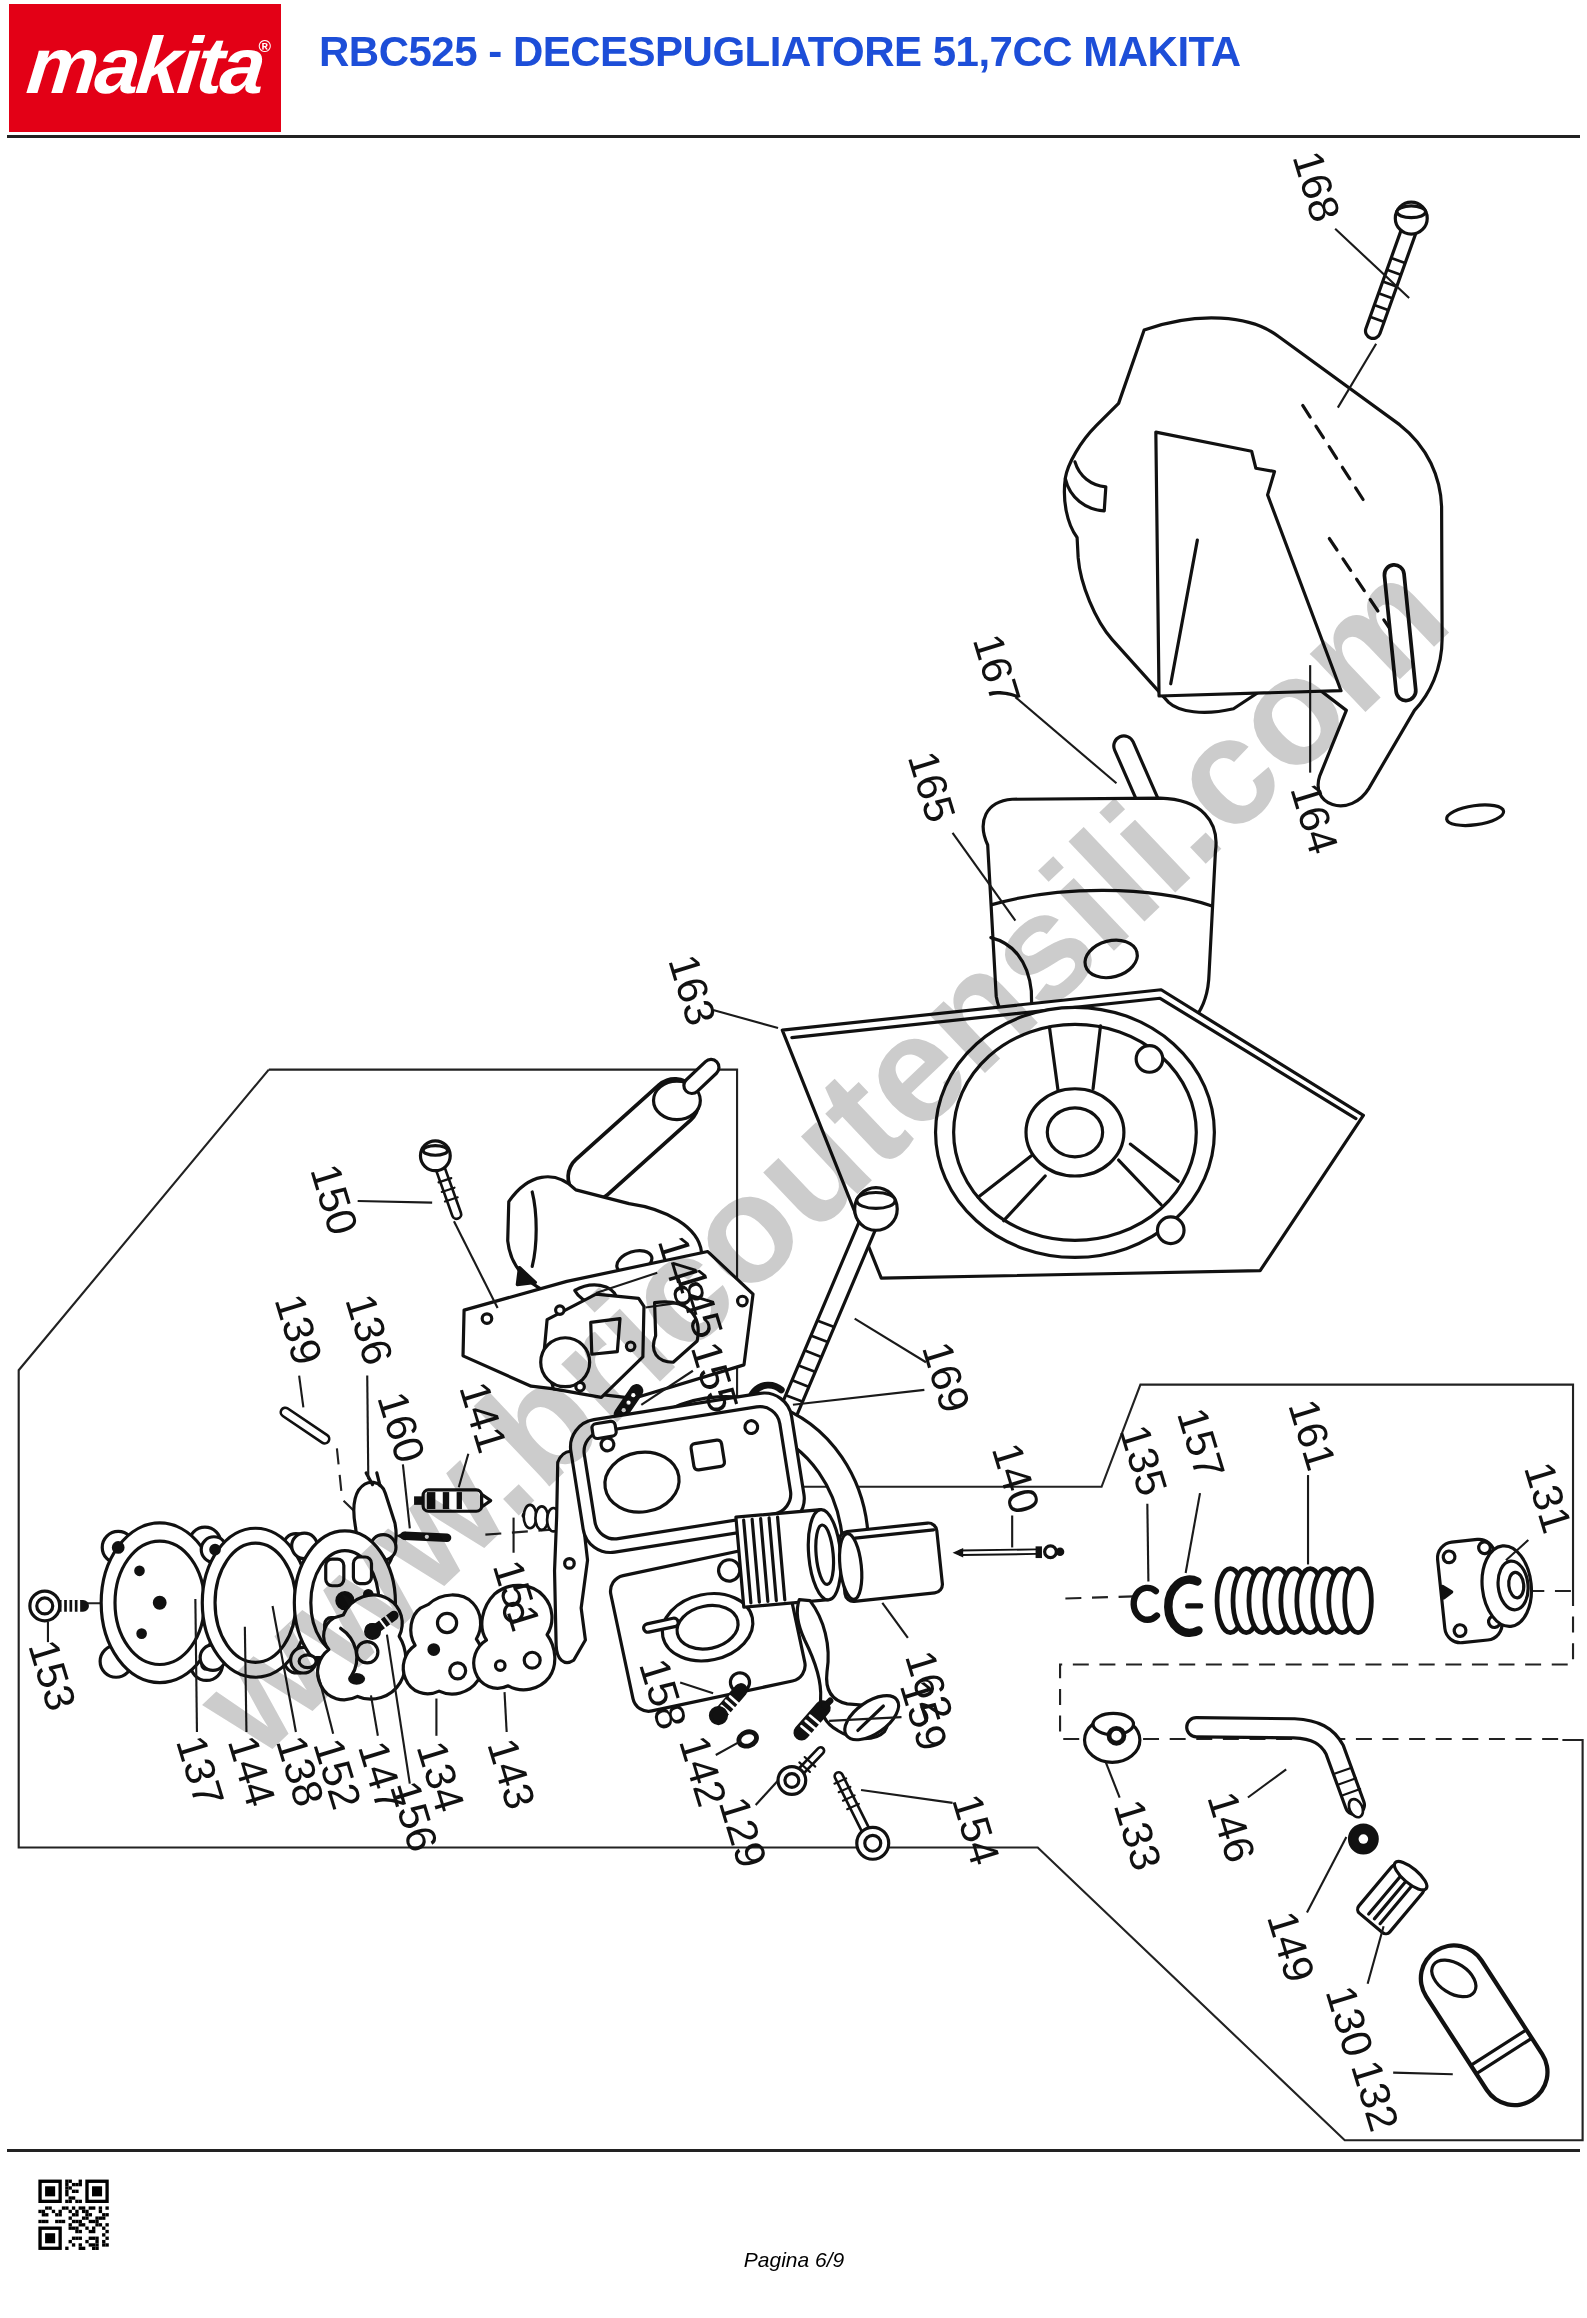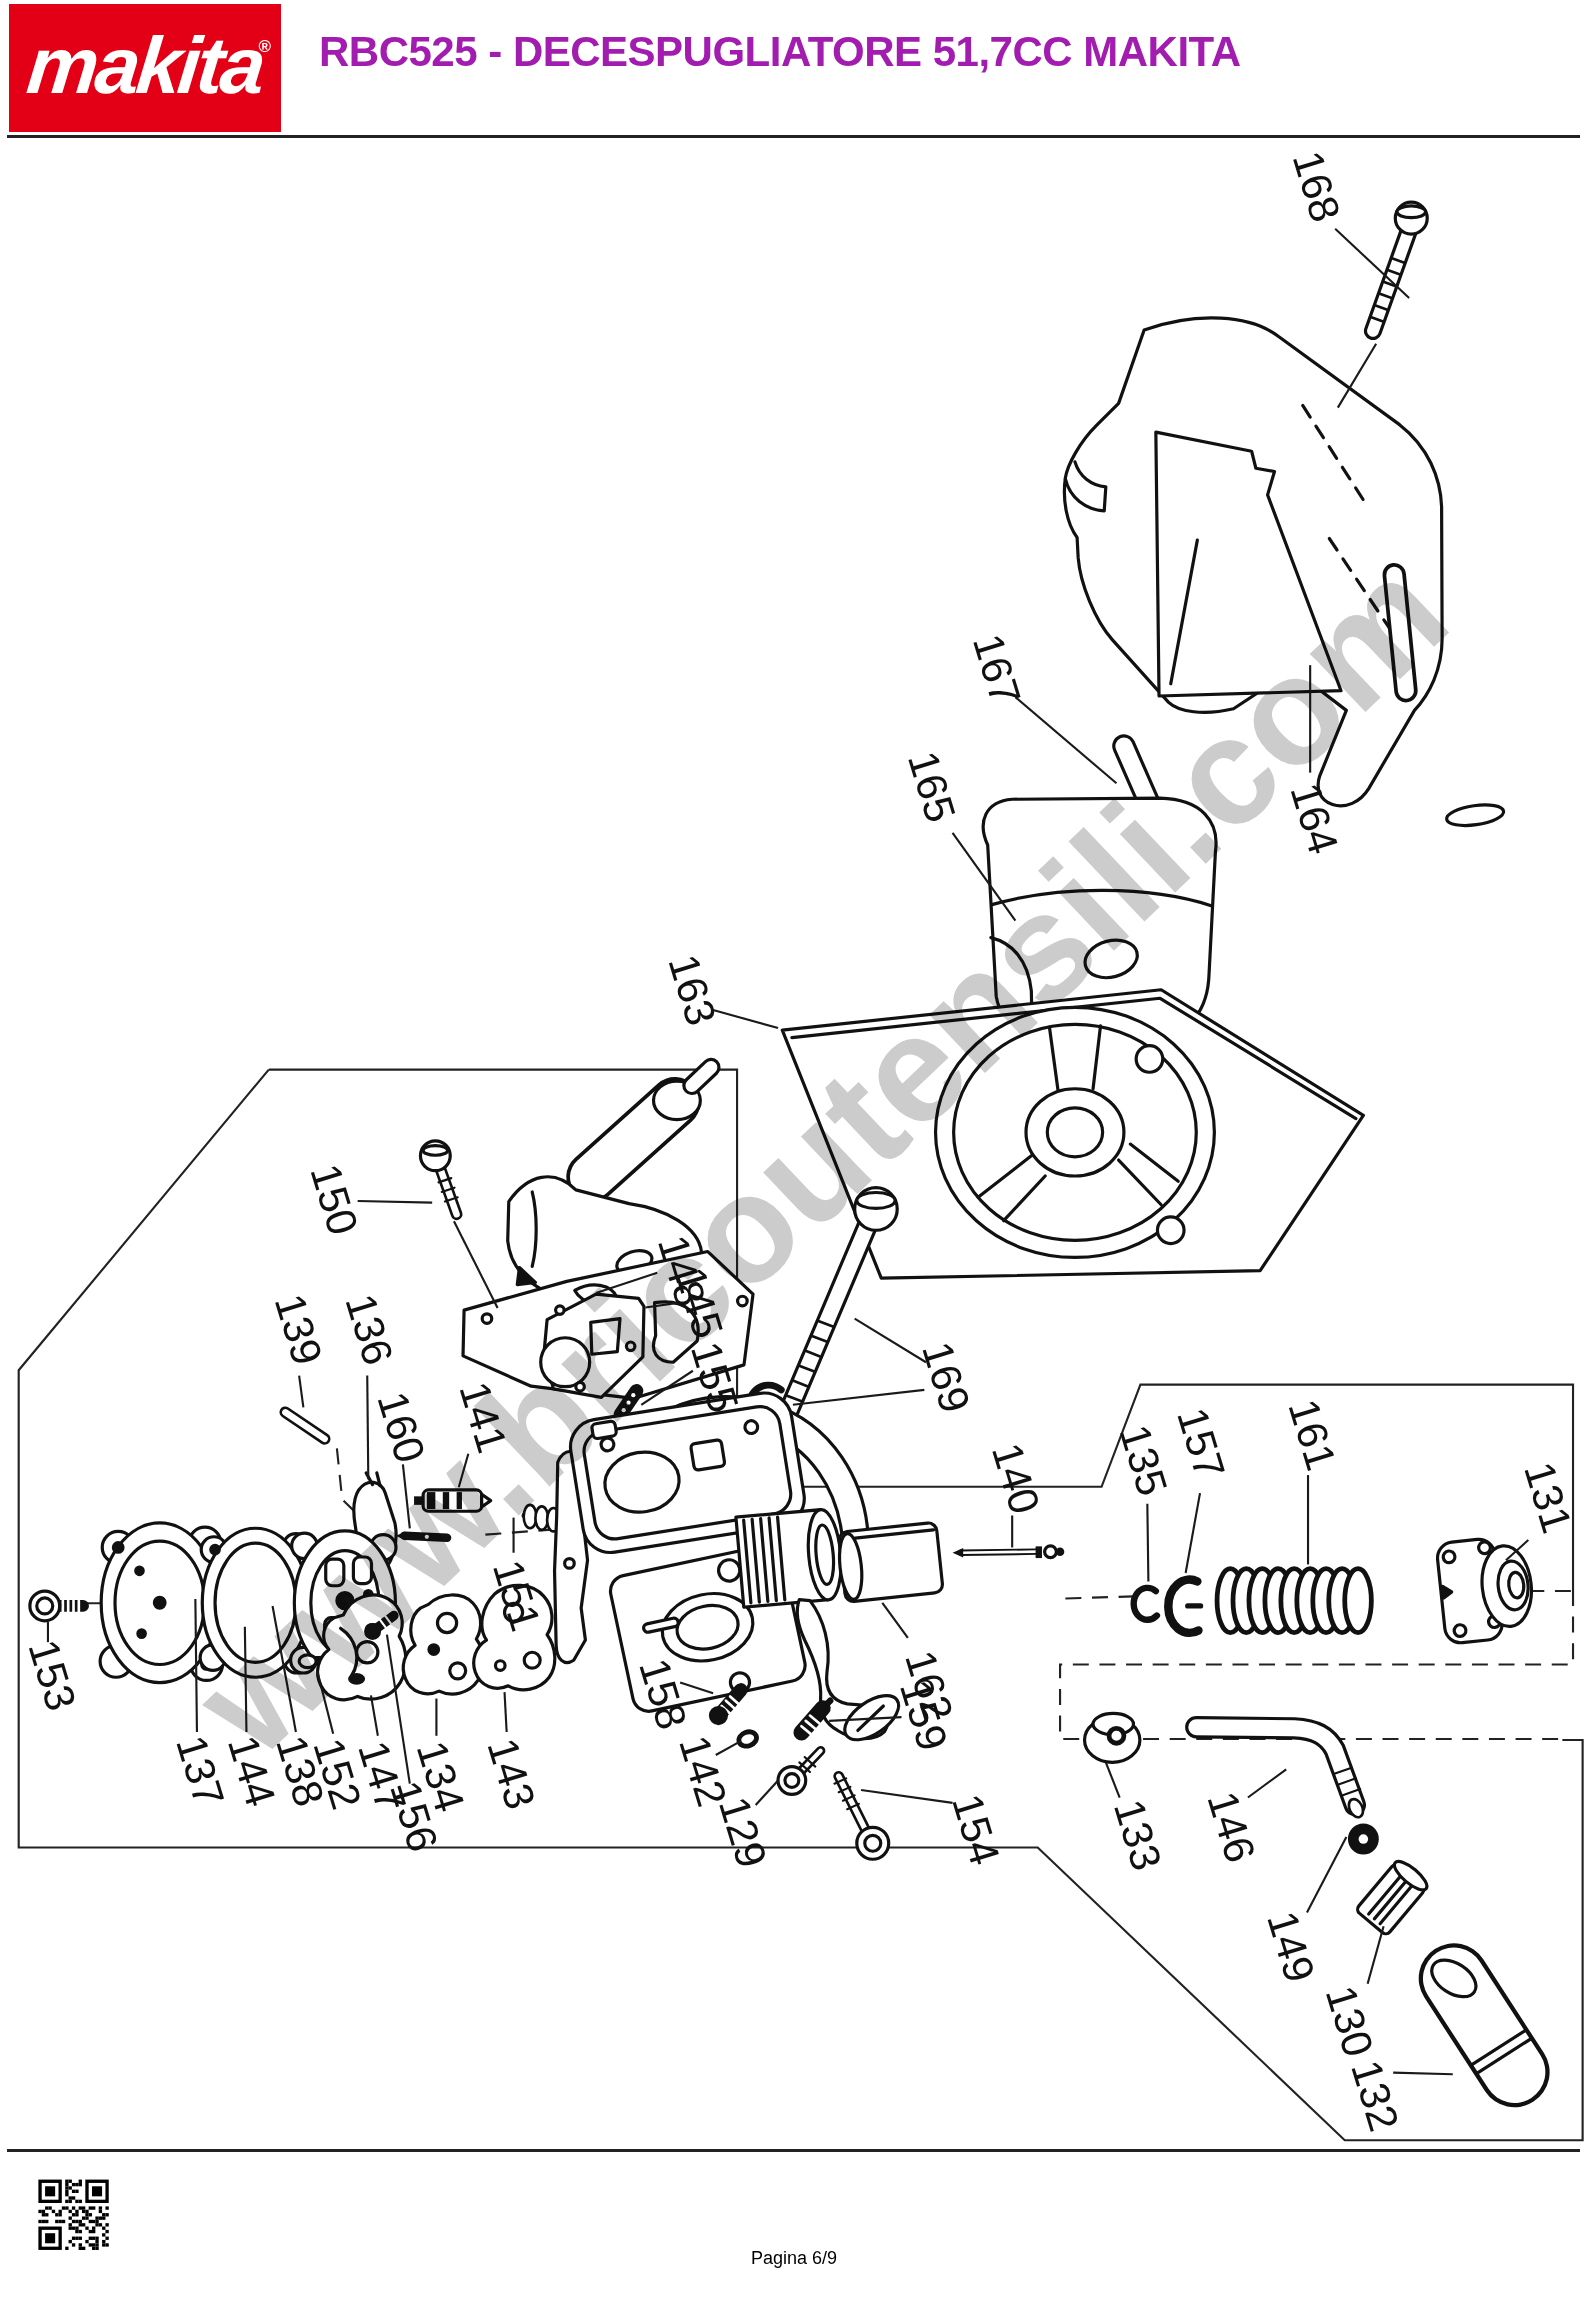--- a/index.html
+++ b/index.html
@@ -5,32 +5,32 @@
   html,body{margin:0;padding:0;background:#888;}
   .page{position:relative;width:1588px;height:2319px;background:#fff;overflow:hidden;
         font-family:"Liberation Sans",sans-serif;}
   header{position:absolute;left:0;top:0;width:100%;height:138px;}
   .logo{position:absolute;left:8.5px;top:4.3px;width:272px;height:128px;background:#e30016;}
   .logo-text{position:absolute;left:11.7px;top:16px;width:250px;text-align:center;
       font-size:80px;font-style:italic;font-weight:800;color:#fff;letter-spacing:-3.2px;
       transform:skewX(-6deg);}
   .logo-reg{position:absolute;right:9.6px;top:33px;color:#fff;font-size:17px;font-weight:700;}
   .page-title{position:absolute;left:319px;top:28px;margin:0;font-size:42px;font-weight:700;
-      color:#a21caf;letter-spacing:-0.5px;white-space:nowrap;}
+      color:#1d4ed8;letter-spacing:-0.5px;white-space:nowrap;}
   .rule{position:absolute;left:7.4px;width:1573px;background:#222;}
   .rule.top{top:135px;height:2.7px;}
   .rule.bottom{top:2149px;height:3.2px;}
   .diagram-svg{position:absolute;left:0;top:0;width:1588px;height:2319px;}
   #callouts text{font-family:"Liberation Sans",sans-serif;font-size:80px;fill:#111;
       text-anchor:middle;dominant-baseline:middle;}
   #callouts .leader{stroke:#1a1a1a;stroke-width:4;fill:none;}
   .wm{font-family:"Liberation Sans",sans-serif;font-weight:700;font-size:286px;
       fill:#bfbfbf;opacity:.8;text-anchor:middle;mix-blend-mode:multiply;}
   footer .page-num{position:absolute;left:0;top:2248px;width:100%;text-align:center;
-      font-size:18px;color:#000;}
+      font-size:21px;font-style:italic;color:#000;}
 </style>
 </head>
 <body>
 
 <div class="page">
 
   <header>
     <div class="logo">
       <div class="logo-text">makita</div>
       <div class="logo-reg">®</div>

